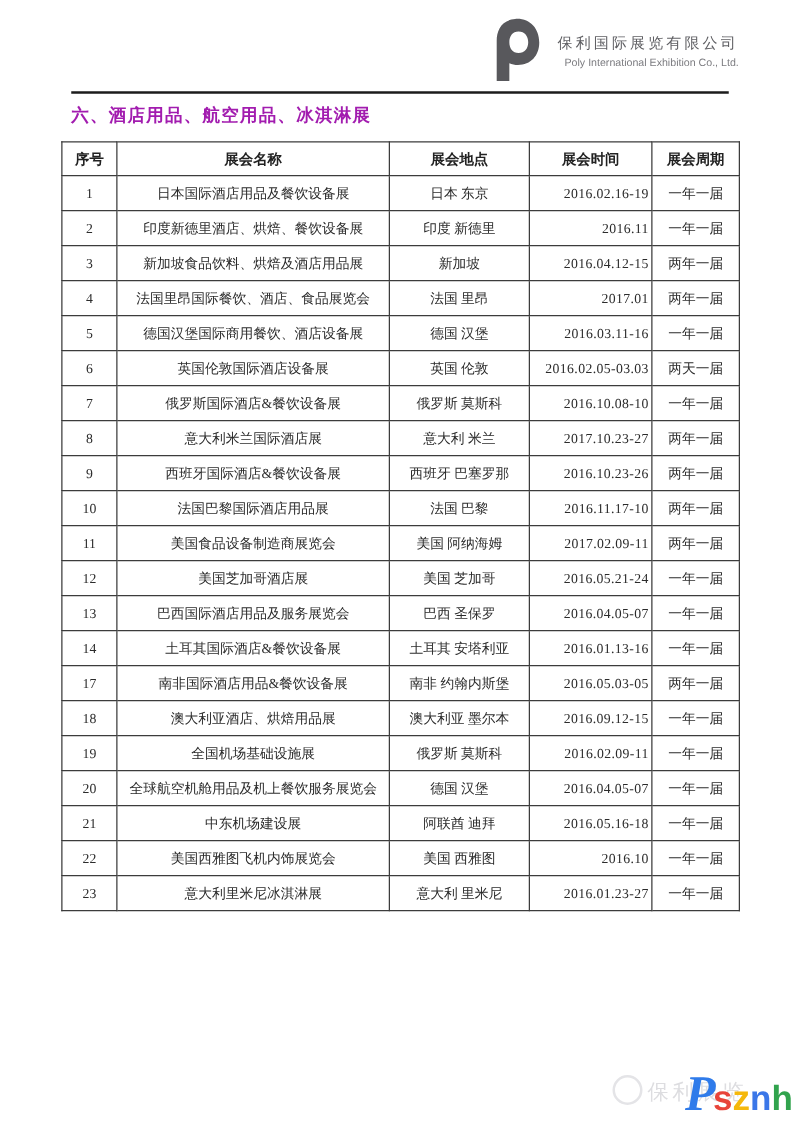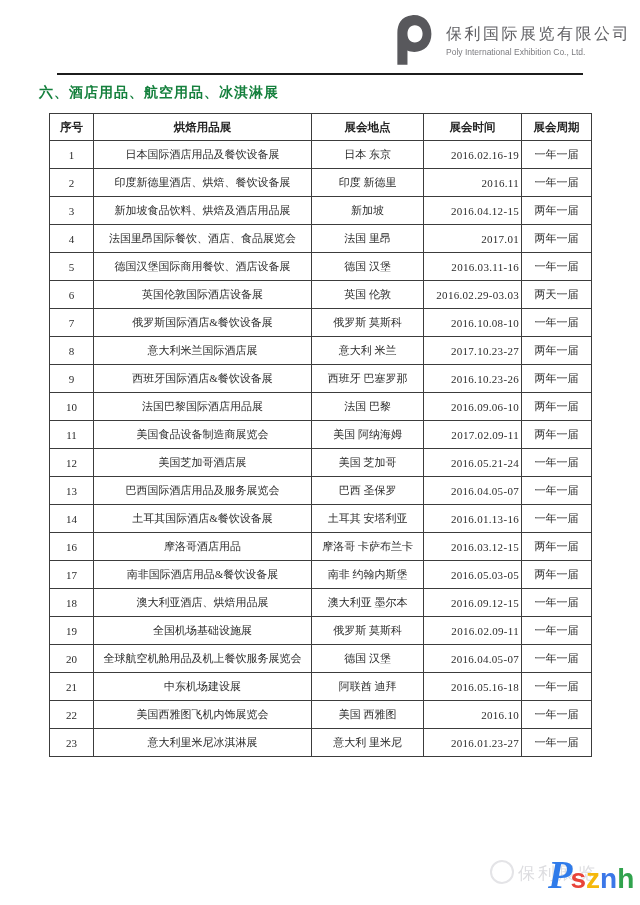--- a/index.html
+++ b/index.html
@@ -12,37 +12,38 @@
     color:#2e2e2e;
   }
 
   
   .header {
     position:absolute; top:14px; left:390px;
     display:flex; align-items:center; gap:10px;
   }
   .logo-wrap { width:46px; height:52px; flex:0 0 auto; }
   .company-cn {
-    font-size:16px; color:#5f5f63; letter-spacing:2.5px;
+    font-size:12px; color:#5f5f63; letter-spacing:2.5px;
     font-weight:400; white-space:nowrap;
   }
   .company-en {
     font-size:8.5px; color:#7c7c80; margin-top:2px;
     font-family:"Liberation Sans","DejaVu Sans",sans-serif;
     white-space:nowrap;
+    text-align:right;
   }
   .header-rule {
     position:absolute; top:73px; left:57px;
     width:526px; height:2px; background:#1c1c1c;
   }
 
   
   .section-title {
-    position:absolute; top:84px; left:39px;
-    font-size:14px; font-weight:bold; color:#15803d;
+    position:absolute; top:84px; left:57px;
+    font-size:14px; font-weight:bold; color:#a21caf;
     letter-spacing:1px; white-space:nowrap;
   }
 
   
   .exh-table {
     position:absolute; top:113px; left:49px;
     width:543px;
     border-collapse:collapse; table-layout:fixed;
     font-size:11px; color:#2b2b2b;
   }
@@ -110,21 +111,21 @@
   <colgroup>
     <col class="col-idx">
       <col class="col-name">
       <col class="col-loc">
       <col class="col-date">
       <col class="col-cycle">
   </colgroup>
   <thead>
     <tr id="header-row">
         <th>序号</th>
-        <th>烘焙用品展</th>
+        <th>展会名称</th>
         <th>展会地点</th>
         <th>展会时间</th>
         <th>展会周期</th>
       </tr>
   </thead>
   <tbody id="table-body">
       <tr>
         <td class="cell-index">1</td>
         <td class="cell-name">日本国际酒店用品及餐饮设备展</td>
         <td class="cell-location">日本 东京</td>
@@ -156,21 +157,21 @@
         <td class="cell-index">5</td>
         <td class="cell-name">德国汉堡国际商用餐饮、酒店设备展</td>
         <td class="cell-location">德国 汉堡</td>
         <td class="cell-date">2016.03.11-16</td>
         <td class="cell-cycle">一年一届</td>
       </tr>
       <tr>
         <td class="cell-index">6</td>
         <td class="cell-name">英国伦敦国际酒店设备展</td>
         <td class="cell-location">英国 伦敦</td>
-        <td class="cell-date">2016.02.29-03.03</td>
+        <td class="cell-date">2016.02.05-03.03</td>
         <td class="cell-cycle">两天一届</td>
       </tr>
       <tr>
         <td class="cell-index">7</td>
         <td class="cell-name">俄罗斯国际酒店&amp;餐饮设备展</td>
         <td class="cell-location">俄罗斯 莫斯科</td>
         <td class="cell-date">2016.10.08-10</td>
         <td class="cell-cycle">一年一届</td>
       </tr>
       <tr>
@@ -184,21 +185,21 @@
         <td class="cell-index">9</td>
         <td class="cell-name">西班牙国际酒店&amp;餐饮设备展</td>
         <td class="cell-location">西班牙 巴塞罗那</td>
         <td class="cell-date">2016.10.23-26</td>
         <td class="cell-cycle">两年一届</td>
       </tr>
       <tr>
         <td class="cell-index">10</td>
         <td class="cell-name">法国巴黎国际酒店用品展</td>
         <td class="cell-location">法国 巴黎</td>
-        <td class="cell-date">2016.09.06-10</td>
+        <td class="cell-date">2016.11.17-10</td>
         <td class="cell-cycle">两年一届</td>
       </tr>
       <tr>
         <td class="cell-index">11</td>
         <td class="cell-name">美国食品设备制造商展览会</td>
         <td class="cell-location">美国 阿纳海姆</td>
         <td class="cell-date">2017.02.09-11</td>
         <td class="cell-cycle">两年一届</td>
       </tr>
       <tr>
@@ -214,27 +215,20 @@
         <td class="cell-location">巴西 圣保罗</td>
         <td class="cell-date">2016.04.05-07</td>
         <td class="cell-cycle">一年一届</td>
       </tr>
       <tr>
         <td class="cell-index">14</td>
         <td class="cell-name">土耳其国际酒店&amp;餐饮设备展</td>
         <td class="cell-location">土耳其 安塔利亚</td>
         <td class="cell-date">2016.01.13-16</td>
         <td class="cell-cycle">一年一届</td>
-      </tr>
-      <tr>
-        <td class="cell-index">16</td>
-        <td class="cell-name">摩洛哥酒店用品</td>
-        <td class="cell-location">摩洛哥 卡萨布兰卡</td>
-        <td class="cell-date">2016.03.12-15</td>
-        <td class="cell-cycle">两年一届</td>
       </tr>
       <tr>
         <td class="cell-index">17</td>
         <td class="cell-name">南非国际酒店用品&amp;餐饮设备展</td>
         <td class="cell-location">南非 约翰内斯堡</td>
         <td class="cell-date">2016.05.03-05</td>
         <td class="cell-cycle">两年一届</td>
       </tr>
       <tr>
         <td class="cell-index">18</td>

